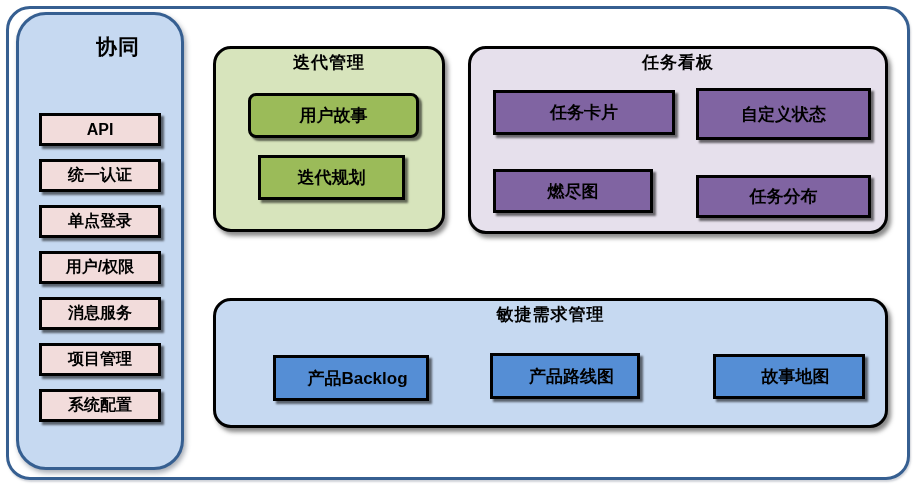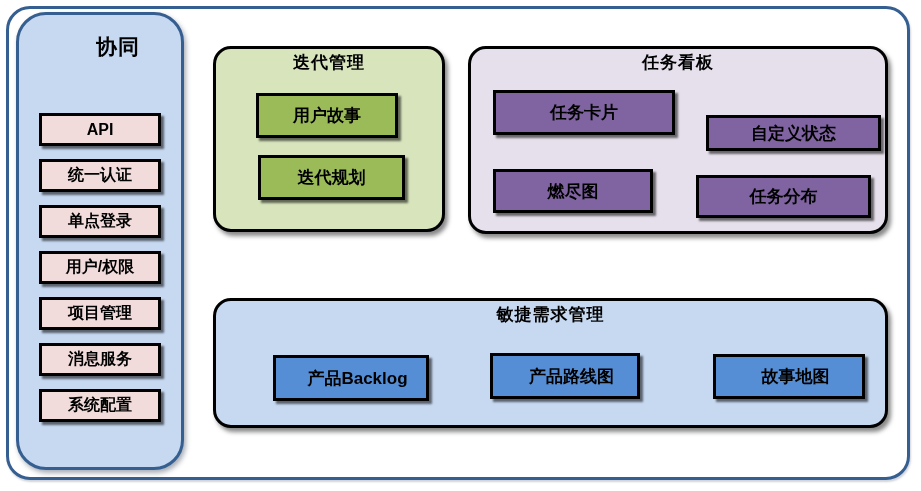--- a/index.html
+++ b/index.html
@@ -100,47 +100,47 @@
   }
   .feature {
     position: absolute;
     font-size: 17px;
   }
   .feature.green  { background: var(--iteration-item-bg, #9bbb59); }
   .feature.purple { background: var(--kanban-item-bg, #8064a2); }
   .feature.blue   { background: var(--requirement-item-bg, #558ed5); padding-left: 13px; }
 
   
-  .it-1 { left: 40px;  top: 44px;  width: 142px; height: 45px; }
+  .it-1 { left: 32px;  top: 44px;  width: 171px; height: 45px; border-radius: 8px; }
   .it-2 { left: 42px;  top: 106px; width: 147px; height: 45px; }
   
   .kb-1 { left: 22px;  top: 41px;  width: 182px; height: 45px; }
-  .kb-2 { left: 235px; top: 39px;  width: 175px; height: 36px; margin-top: 27px; }
+  .kb-2 { left: 225px; top: 39px;  width: 175px; height: 52px; }
   .kb-3 { left: 22px;  top: 120px; width: 160px; height: 44px; }
   .kb-4 { left: 225px; top: 126px; width: 175px; height: 43px; }
   
   .rq-1 { left: 57px;  top: 54px;  width: 156px; height: 46px; }
   .rq-2 { left: 274px; top: 52px;  width: 150px; height: 46px; }
   .rq-3 { left: 497px; top: 53px;  width: 152px; height: 45px; }
 </style>
 </head>
 <body>
 
 <div class="canvas">
   <div class="outer-frame"></div>
 
   <div class="sidebar">
     <div class="sidebar-title">协同</div>
     <div class="sidebar-items">
       <div class="pill sidebar-item">API</div>
       <div class="pill sidebar-item">统一认证</div>
       <div class="pill sidebar-item">单点登录</div>
       <div class="pill sidebar-item">用户/权限</div>
+      <div class="pill sidebar-item">消息服务</div>
       <div class="pill sidebar-item">项目管理</div>
-      <div class="pill sidebar-item">消息服务</div>
       <div class="pill sidebar-item">系统配置</div>
     </div>
   </div>
 
   <div class="group group-iteration">
     <div class="group-title">迭代管理</div>
     <div class="pill feature green it-1">用户故事</div>
     <div class="pill feature green it-2">迭代规划</div>
   </div>
 

